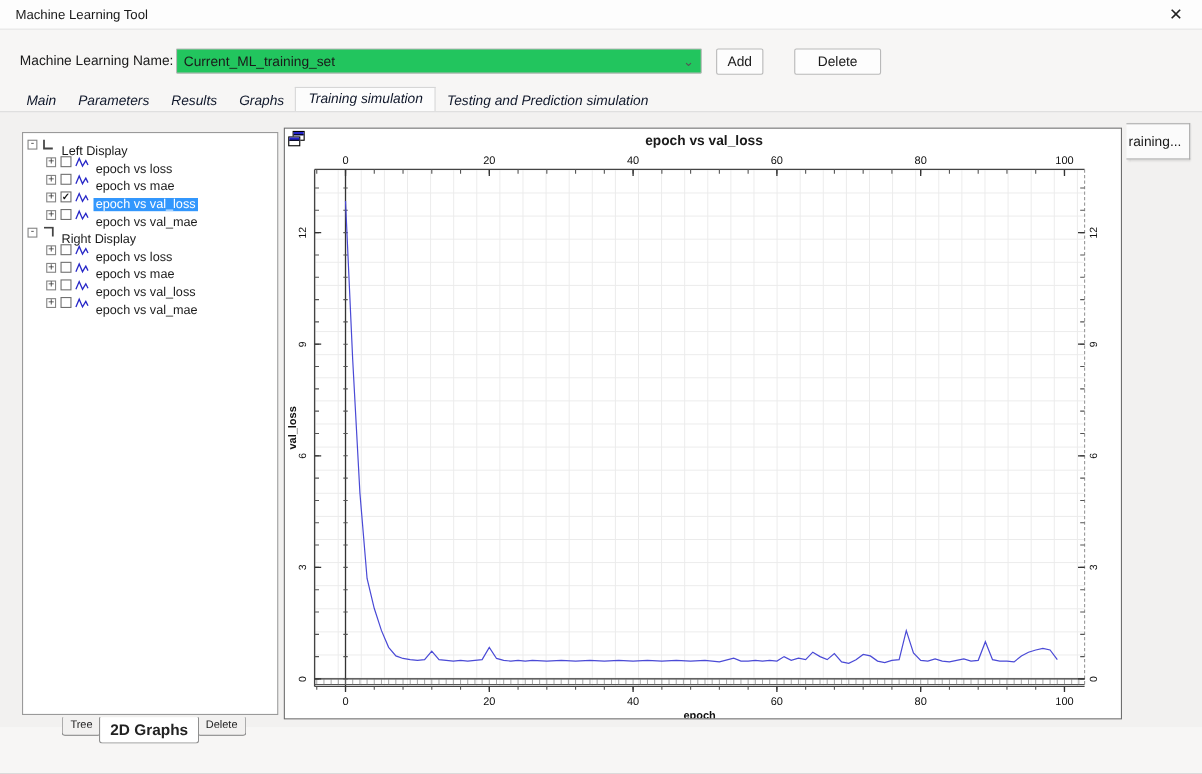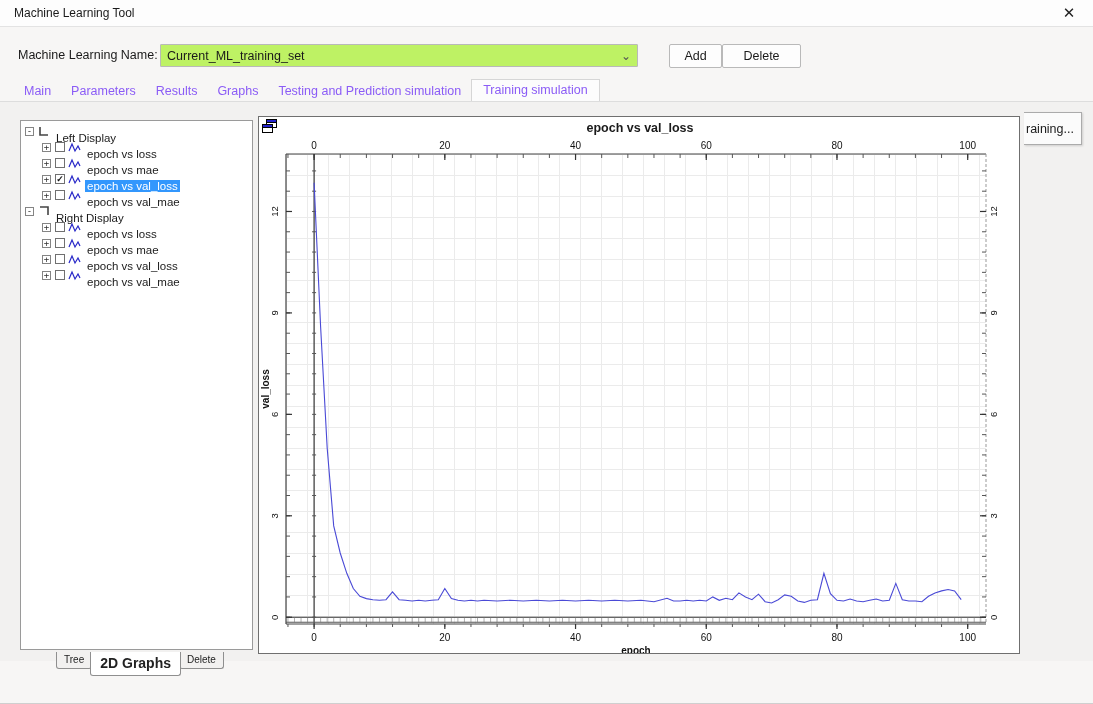--- a/index.html
+++ b/index.html
@@ -22,35 +22,35 @@
   .titlebar .close {
     position:absolute; right:12px; top:3px; width:24px; height:20px;
     display:flex; align-items:center; justify-content:center;
     font-size:15px; color:#222; cursor:pointer;
   }
   
   .namerow { position:absolute; left:0; top:40px; width:1093px; height:32px; }
   .namerow .lbl { position:absolute; left:18px; top:8px; font-size:12.5px; }
   .combo {
     position:absolute; left:160px; top:4px; width:478px; height:23px;
-    background:#bef264; border:1px solid #b9b9b9; border-radius:1px;
+    background:#22c55e; border:1px solid #b9b9b9; border-radius:1px;
     display:flex; align-items:center; font-size:12.5px;
   }
   .combo .val { margin-left:6px; flex:1; white-space:nowrap; overflow:hidden; }
   .combo .chev { width:22px; text-align:center; color:#555; font-size:12px; line-height:20px; }
   .btn {
     position:absolute; top:4px; height:24px; background:#fdfdfd;
     border:1px solid #b9b9b9; border-radius:2px; font-size:12.5px;
     display:flex; align-items:center; justify-content:center; cursor:pointer;
   }
-  .btn.add { left:669px; width:53px; }
+  .btn.add { left:651px; width:43px; }
   .btn.del { left:722px; width:79px; }
   
   .tabs { position:absolute; left:14px; top:79px; height:23px; display:flex; align-items:flex-end; font-size:12.5px; }
-  .tab { padding:3px 10px 4px 10px; color:#8b5cf6; cursor:pointer; }
+  .tab { padding:3px 10px 4px 10px; color:#0f172a; cursor:pointer;font-style:italic; }
   .tab.active {
     background:#fcfcfc; border:1px solid #d6d6d6; border-bottom:1px solid #fcfcfc;
     padding:3px 11px 5px 11px; margin-bottom:-1px;
   }
   
   .page {
     position:absolute; left:0; top:101px; width:1093px; height:560px;
     background:#f2f1f0; border-top:1px solid #dddddd;
   }
   
@@ -132,22 +132,22 @@
   </div>
   <div class="btn add">Add</div>
   <div class="btn del">Delete</div>
 </div>
 
 <div class="tabs">
   <div class="tab">Main</div>
   <div class="tab">Parameters</div>
   <div class="tab">Results</div>
   <div class="tab">Graphs</div>
+  <div class="tab active">Training simulation</div>
   <div class="tab">Testing and Prediction simulation</div>
-  <div class="tab active">Training simulation</div>
 </div>
 
 <div class="page">
 
   <div class="treepanel">
 
     <div class="trow">
       <span class="expander">-</span>
       <svg class="dispicon" viewBox="0 0 12 11">
           <path d="M2 1 V9 H10" fill="none" stroke="#444" stroke-width="1.6"></path>

